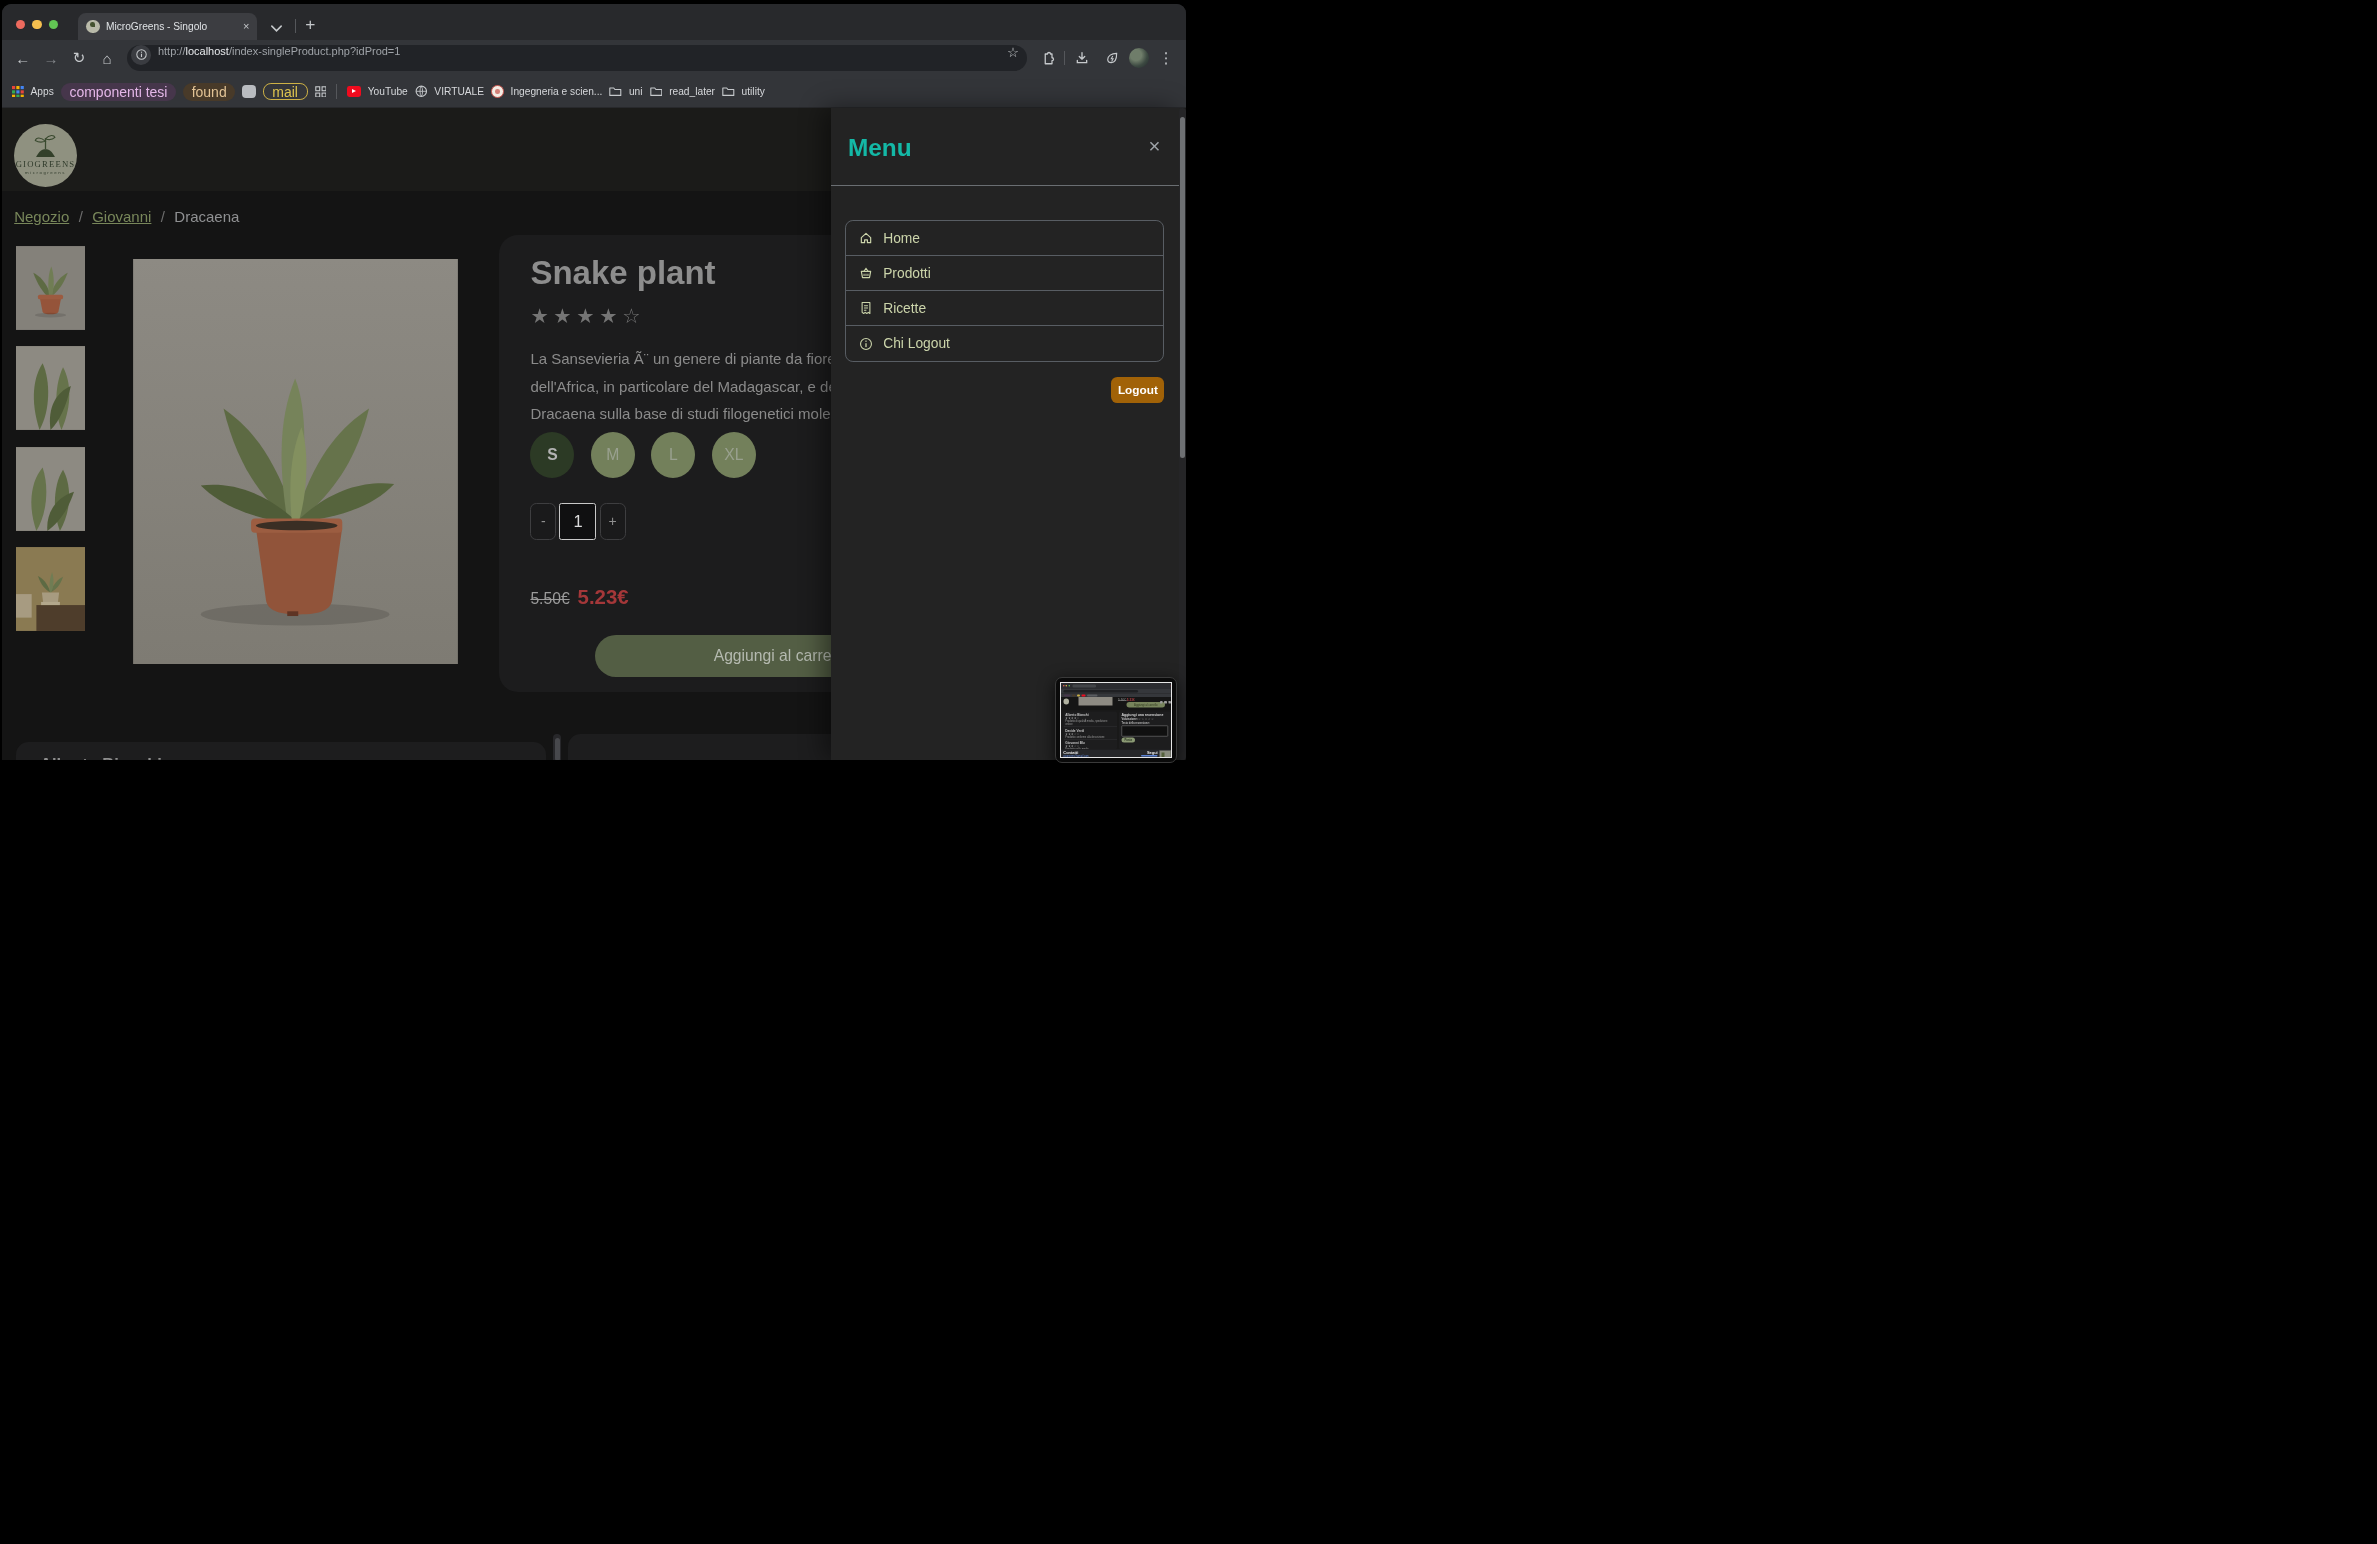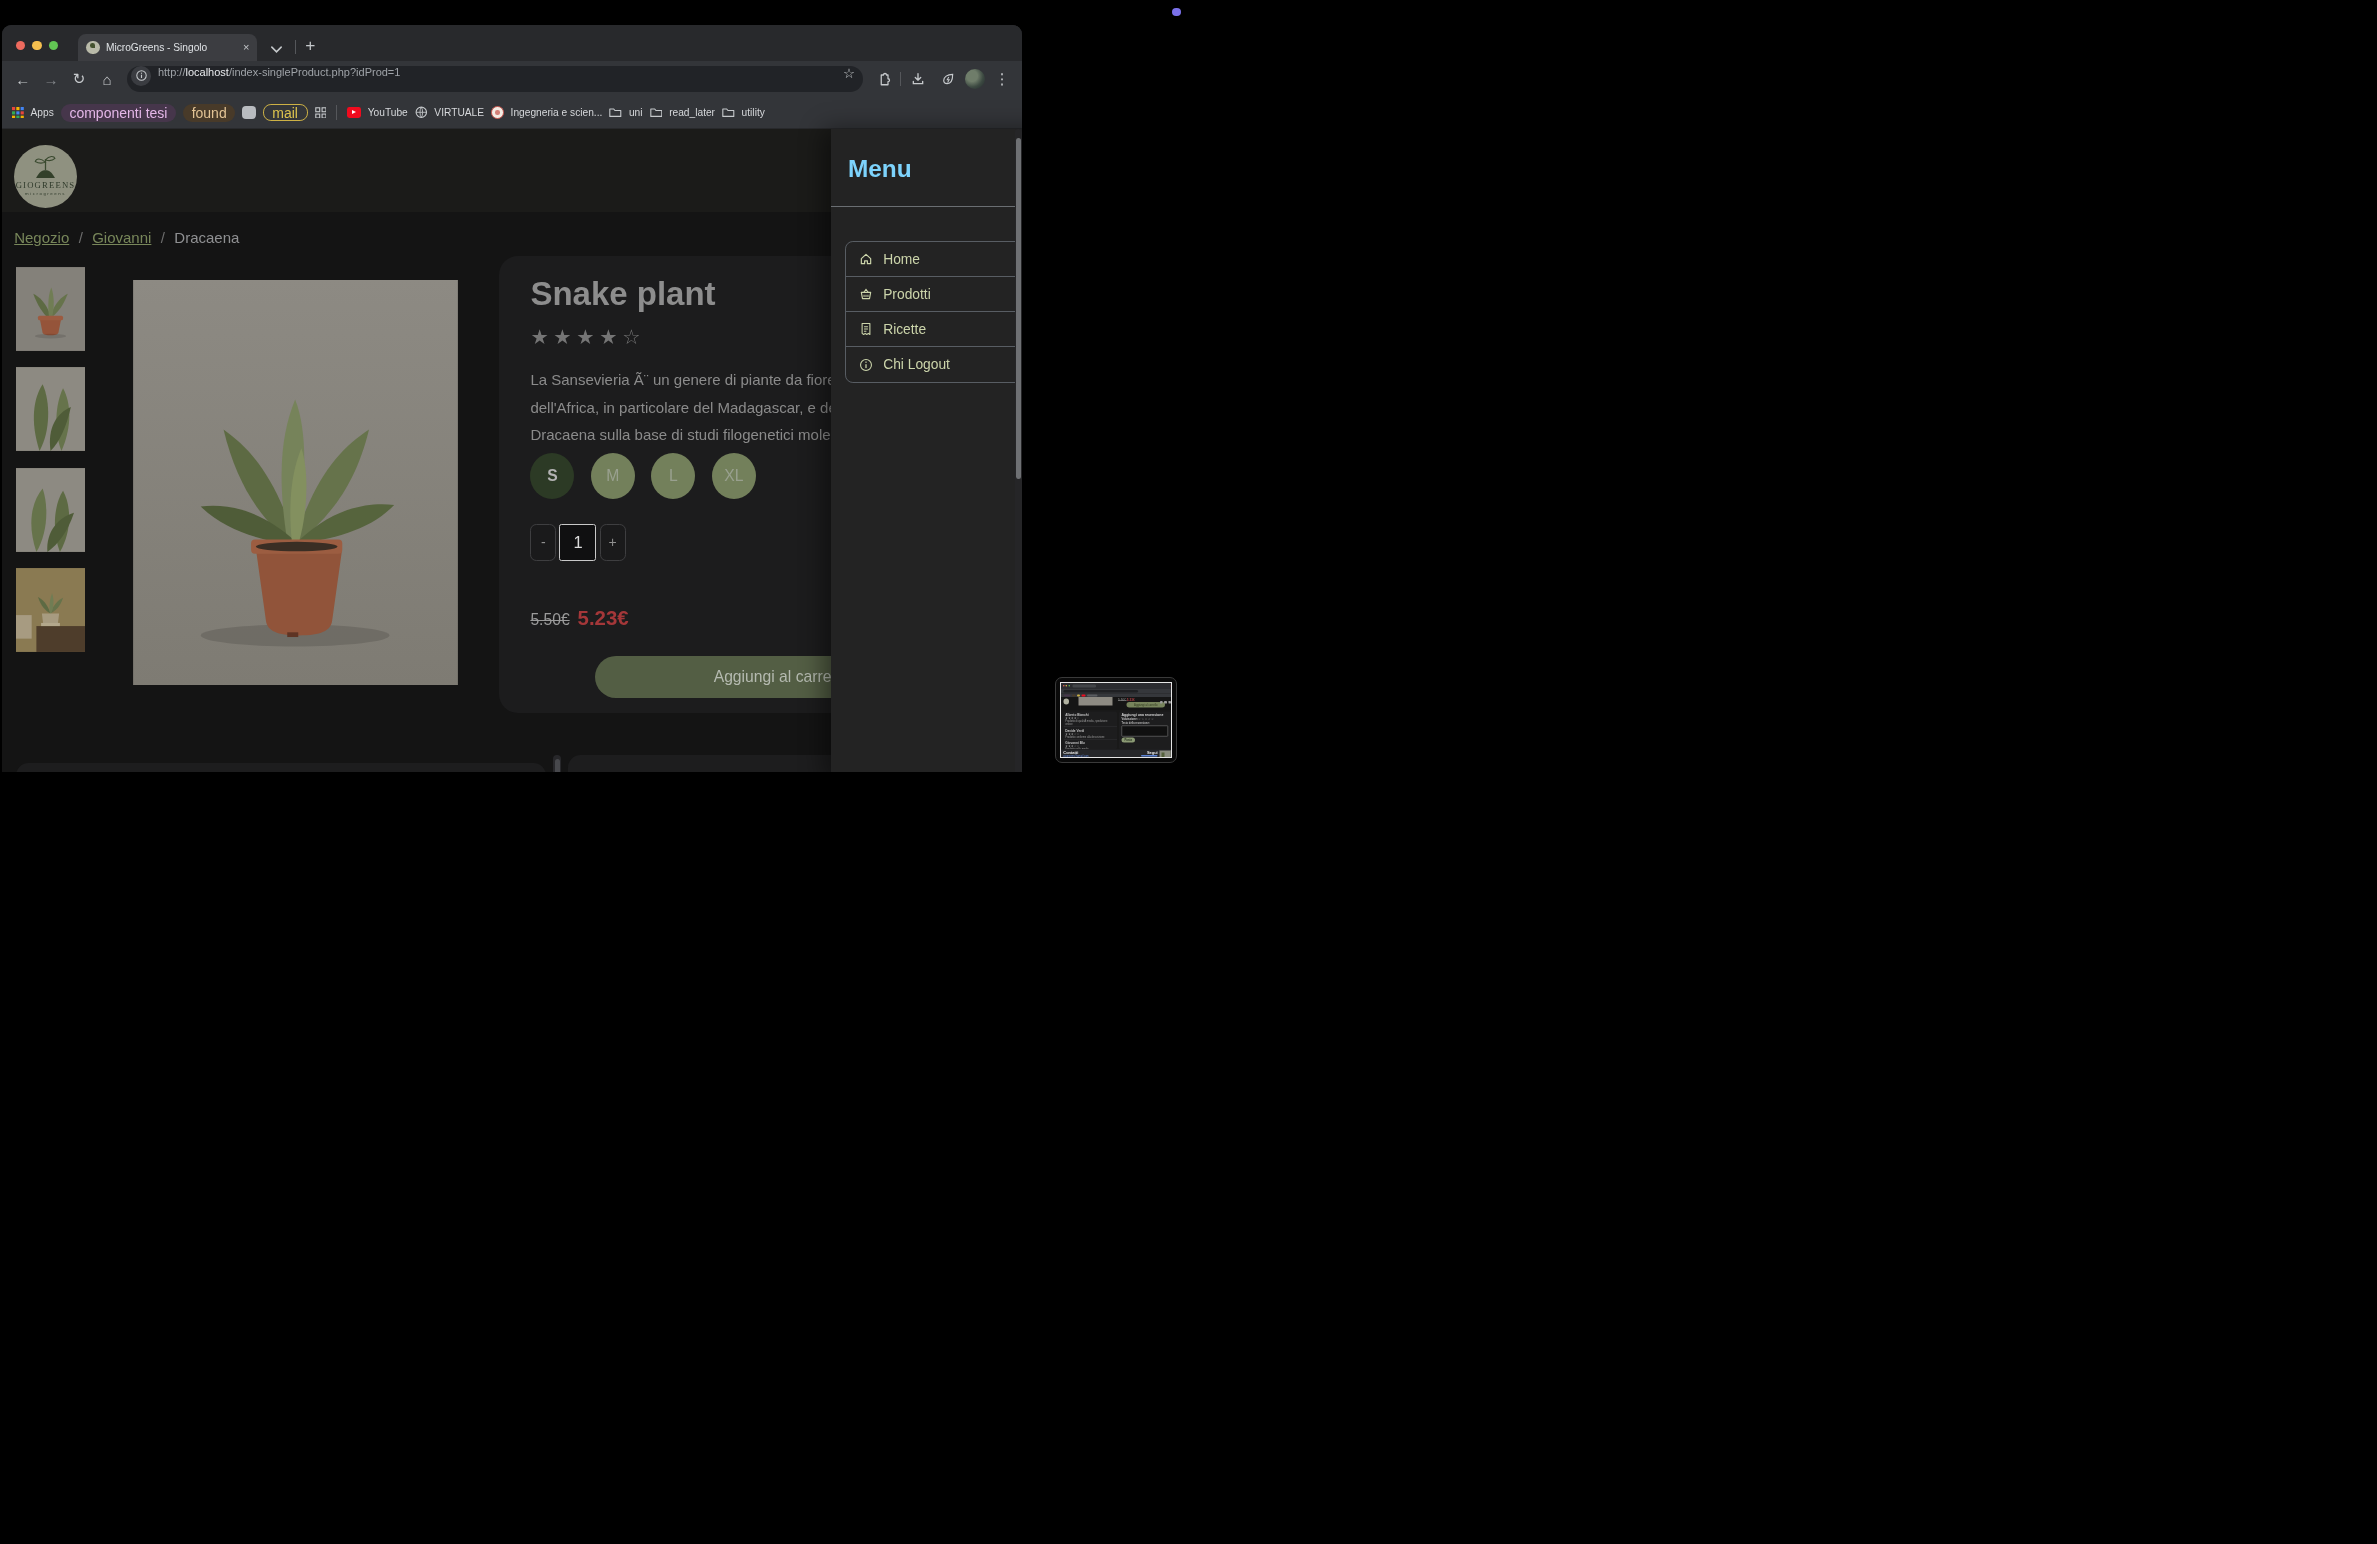--- a/index.html
+++ b/index.html
@@ -1,21 +1,21 @@
 <!DOCTYPE html>
 <html lang="it" style="font-size:12.6px"><head>
 <meta charset="utf-8">
 <style>
   *{margin:0;padding:0;box-sizing:border-box}
   html,body{width:1189px;height:772px;background:#000;font-family:"Liberation Sans",sans-serif;overflow:hidden}
   .abs{position:absolute}
   .screen{position:relative;width:1189px;height:772px;background:#000;overflow:hidden}
   .mb-dot{left:1172px;top:7.9px;width:8.6px;height:8.6px;border-radius:50%;background:#7b71ea}
   
-  .window{left:2.4px;top:25px;width:1020px;height:756px;background:#28292c;border-radius:9.4px 9.4px 0 0;overflow:hidden}
+  .window{left:2.4px;top:4px;width:1184px;height:756px;background:#28292c;border-radius:9.4px 9.4px 0 0;overflow:hidden}
   .tabstrip{left:0;top:0;right:0;height:36px;display:flex;align-items:flex-end;background:#28292c}
   .lights{display:flex;gap:7px;margin:0 0 11px 13.4px}
   .light{width:9.4px;height:9.4px;border-radius:50%}
   .l-close{background:#ed6a5e}.l-min{background:#f5bf4f}.l-max{background:#62c554}
   .tab{margin-left:20.4px;width:179px;height:27.5px;background:#3c3d41;border-radius:7.9px 7.9px 0 0;display:flex;align-items:center;padding:0 7.9px;gap:6.3px}
   .tab-title{flex:1;color:#dfe2e5;font-size:10.2px;white-space:nowrap;overflow:hidden}
   .tab-close{color:#c4c7ca;font-size:11px;line-height:1}
   .favicon{width:13.4px;height:13.4px;border-radius:50%;background:#b9baa9;position:relative;flex:none}
   .favicon i{position:absolute;left:3.9px;top:2.4px;width:4.7px;height:4.7px;border-radius:50% 50% 0 50%;background:#44522f}
   .tab-extra{display:flex;align-items:center;color:#c4c7ca}
@@ -69,21 +69,21 @@
   .newp{font-size:20.4px;font-weight:700;color:#a43739}
   .addcart{margin:26px 0 0 65px;width:370px;height:42px;border-radius:21px;background:#535e44;border:none;color:#b5bab0;font-size:15.7px;font-family:"Liberation Sans",sans-serif;cursor:pointer}
   .rev-card{background:#1d1d1e;border-radius:12.6px;overflow:hidden}
   .rc-l{left:14px;top:634px;width:530px;height:63px;padding:12.6px 23.6px}
   .rc-r{left:566px;top:626px;width:338px;height:71px}
   .rev-name{font-size:16.5px;font-weight:700;color:#8e8e8e}
   .rev-sb{left:551px;top:626px;width:7.9px;height:71px;background:#27272a;border-radius:3.9px}
   .rev-sb i{position:absolute;left:1.2px;top:3.9px;width:5.5px;height:23.6px;border-radius:3.1px;background:#47484c}
   
   .menu{left:829px;top:104px;width:351px;bottom:0;background:#232323;box-shadow:-7.9px 0 23.6px rgba(0,0,0,.45)}
-  .menu-title{left:16.5px;top:26px;font-size:24.4px;font-weight:700;color:#7dd3fc}
+  .menu-title{left:16.5px;top:26px;font-size:24.4px;font-weight:700;color:#14b8a6}
   .menu-close{right:22px;top:28px;font-size:20.4px;color:#9ea3a8;cursor:pointer;line-height:1}
   .menu-div{left:0;right:0;top:77px;height:0.8px;background:#6a6e72}
   .mlist{left:14px;right:18px;top:112px;border:0.8px solid #585d63;border-radius:7.9px;overflow:hidden}
   .mitem{height:35px;display:flex;align-items:center;gap:10.2px;padding:0 12.6px;color:#ccd5ab;font-size:13.8px;border-bottom:0.8px solid #585d63;cursor:pointer}
   .mitem:last-child{border-bottom:none}
   .logout{right:18px;top:269px;width:53px;height:26px;background:#a16207;border:none;border-radius:6.3px;color:#fff;font-size:11.8px;font-weight:700;font-family:"Liberation Sans",sans-serif;cursor:pointer}
   .winsb{right:0.8px;top:104px;width:6.3px;bottom:0;background:#252527;border-radius:3.1px}
   .winsb i{position:absolute;left:0.4px;top:9.4px;width:5.5px;height:341px;border-radius:3.1px;background:#6e7073}
   
   .mini{left:1055px;top:677px;width:122px;height:86px;background:#0a0a0a;border:0.8px solid #3a3a3a;border-radius:7px;box-shadow:0 4.7px 15.7px rgba(0,0,0,.7);z-index:99}

